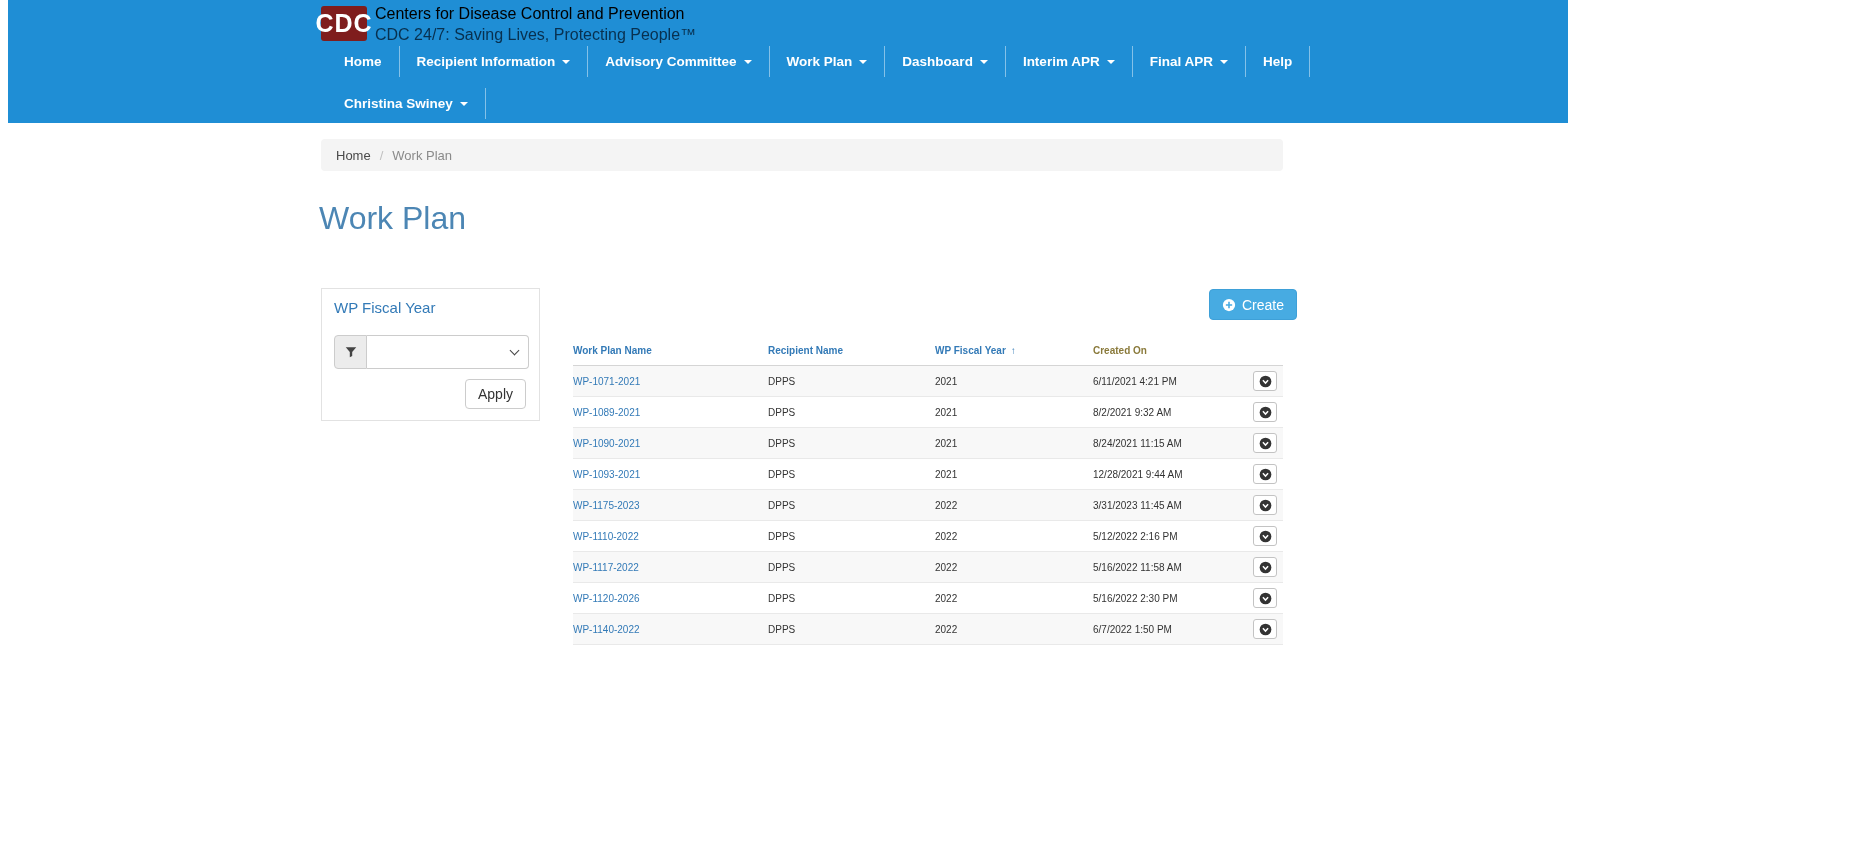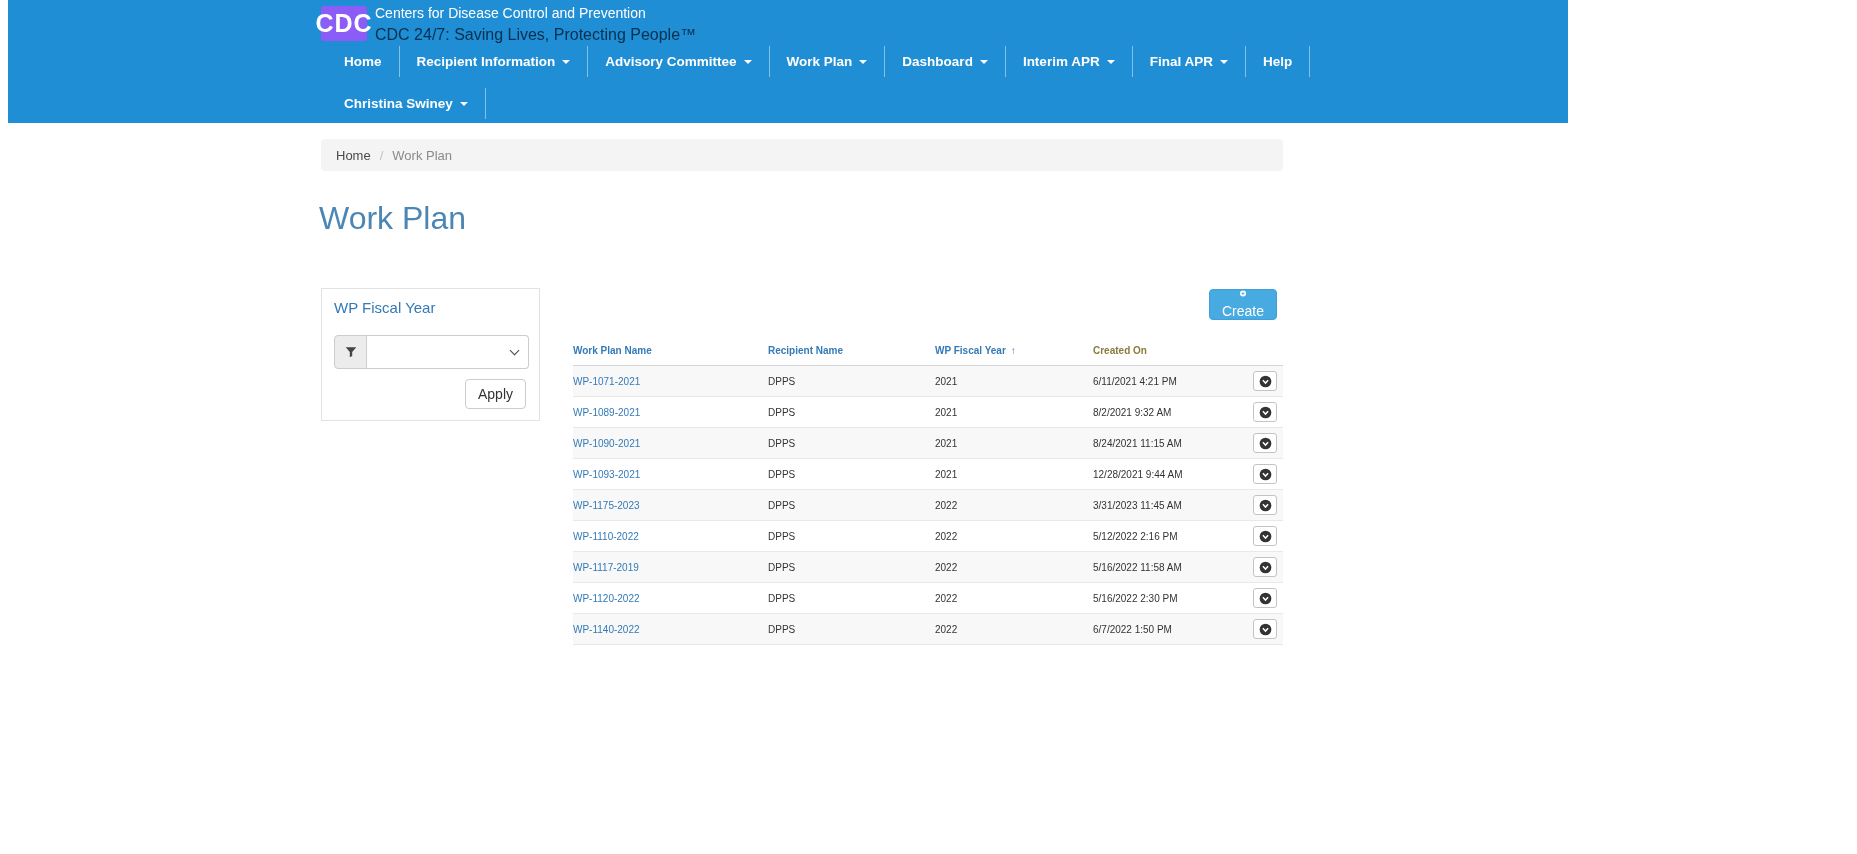--- a/index.html
+++ b/index.html
@@ -3,24 +3,24 @@
 <meta charset="utf-8">
 <style>
   * { box-sizing: border-box; }
   html,body { margin:0; padding:0; background:#ffffff; }
   body { font-family:"Liberation Sans", sans-serif; }
   .canvas { position:relative; width:1857px; height:854px; background:#ffffff; overflow:hidden; }
 
   
   .header { position:absolute; left:8px; top:0; width:1560px; height:123px; background:#1f8ed5; }
   .brand { position:absolute; left:313px; top:3px; display:flex; align-items:center; gap:8px; }
-  .cdc-box { width:46px; height:35px; background:#8b5cf6; border-radius:3px; display:flex; align-items:center; justify-content:center;
+  .cdc-box { width:46px; height:35px; background:#7f1d1d; border-radius:3px; display:flex; align-items:center; justify-content:center;
              color:#ffffff; font-weight:700; font-size:25px; letter-spacing:1px;text-align:center; }
   .brand-text { display:flex; flex-direction:column; justify-content:center; }
-  .brand-title { font-size:14px; color:#ffffff; font-weight:500; line-height:21px; }
+  .brand-title { font-size:16px; color:#000000; font-weight:500; line-height:21px; }
   .brand-tagline { font-size:16px; color:#08304f; margin-top:2px; }
 
   .nav-row { position:absolute; display:flex; }
   .nav-row.primary { left:319px; top:46px; }
   .nav-row.secondary { left:319px; top:88px; }
   .nav-item { display:flex; align-items:center; gap:7px; padding:8px 17px; font-size:13.5px; font-weight:700; color:#ffffff;
               border-right:1px solid rgba(255,255,255,0.45); cursor:pointer; white-space:nowrap; }
   .caret { width:0; height:0; border-left:4px solid transparent; border-right:4px solid transparent; border-top:4px solid #ffffff; }
 
   
@@ -44,21 +44,21 @@
                          background:#ffffff; appearance:none; -webkit-appearance:none; -moz-appearance:none;
                          padding:0 24px 0 8px; font-size:13px; color:#333333; cursor:pointer; }
   .select-chevron { position:absolute; right:11px; top:12px; width:7px; height:7px; border-right:1.6px solid #444444;
                     border-bottom:1.6px solid #444444; transform:rotate(45deg); pointer-events:none; }
   .apply-btn { position:absolute; right:13px; top:90px; height:30px; padding:0 12px; background:#ffffff; border:1px solid #cccccc;
                border-radius:4px; font-size:14px; color:#333333; cursor:pointer; font-family:inherit; }
 
   
   .create-btn { position:absolute; left:1209px; top:289px; height:31px; display:flex; align-items:center; gap:6px;
                 background:#47abe2; border:1px solid #3ea0d8; border-radius:4px; color:#ffffff; font-size:14px;
-                padding:0 12px; cursor:pointer; font-family:inherit;flex-direction:column; }
+                padding:0 12px; cursor:pointer; font-family:inherit; }
 
   
   table.grid { position:absolute; left:573px; top:337px; width:710px; border-collapse:collapse; table-layout:fixed; font-size:10px; }
   .grid th { text-align:left; font-weight:700; color:#337ab7; padding:8px 8px 9px 0; border-bottom:1px solid #d5d5d5; }
   .grid th.created-col { color:#8a7a3b; }
   .grid th a { color:inherit; text-decoration:none; }
   .sort-arrow { margin-left:5px; font-weight:700; color:#337ab7; }
   .grid td { padding:9px 8px 9px 0; color:#333333; border-top:1px solid #e9e9e9; overflow:hidden; white-space:nowrap; }
   .grid tbody tr:nth-child(odd) { background:#f8f8f8; }
   .grid tbody tr:first-child td { border-top:none;margin-left:42px; }
@@ -270,36 +270,36 @@
           <button class="row-menu-btn">
             <svg width="13" height="13" viewBox="0 0 16 16">
                 <circle cx="8" cy="8" r="7.2" fill="#333333"></circle>
                 <path d="M4.8 6.6 8 10 11.2 6.6" stroke="#ffffff" stroke-width="1.8" fill="none"></path>
               </svg>
           </button>
         </td>
       </tr>
 
       <tr>
-        <td><a href="#">WP-1117-2019</a></td>
+        <td><a href="#">WP-1117-2022</a></td>
         <td>DPPS</td>
         <td>2022</td>
         <td>5/16/2022 11:58 AM</td>
         <td class="action-cell">
           <button class="row-menu-btn">
             <svg width="13" height="13" viewBox="0 0 16 16">
                 <circle cx="8" cy="8" r="7.2" fill="#333333"></circle>
                 <path d="M4.8 6.6 8 10 11.2 6.6" stroke="#ffffff" stroke-width="1.8" fill="none"></path>
               </svg>
           </button>
         </td>
       </tr>
 
       <tr>
-        <td><a href="#">WP-1120-2022</a></td>
+        <td><a href="#">WP-1120-2026</a></td>
         <td>DPPS</td>
         <td>2022</td>
         <td>5/16/2022 2:30 PM</td>
         <td class="action-cell">
           <button class="row-menu-btn">
             <svg width="13" height="13" viewBox="0 0 16 16">
                 <circle cx="8" cy="8" r="7.2" fill="#333333"></circle>
                 <path d="M4.8 6.6 8 10 11.2 6.6" stroke="#ffffff" stroke-width="1.8" fill="none"></path>
               </svg>
           </button>

